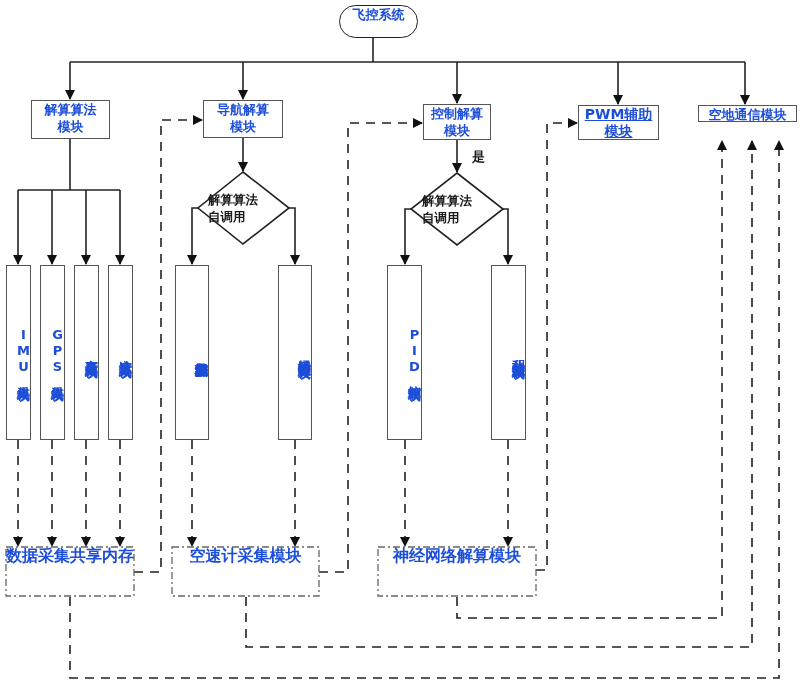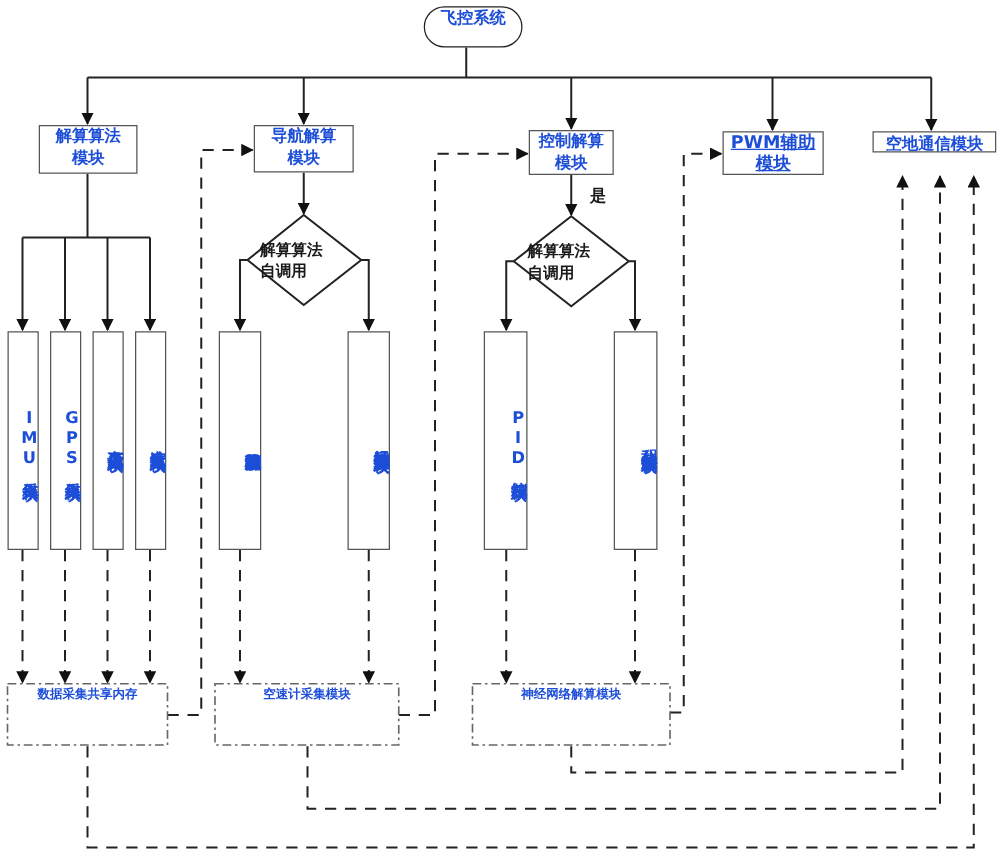--- a/index.html
+++ b/index.html
@@ -9,21 +9,21 @@
   .node { position: absolute; box-sizing: border-box; display: flex; align-items: flex-start;
           justify-content: center; text-align: center; font-weight: bold; font-size: 13px;
           line-height: 17px; color: #1d4ed8; }
   .box { border: 1.5px solid #555; background: #fff; }
   .terminal { border: 1.5px solid #222; border-radius: 20px; background: #fff; font-size: 13px; }
   .vbox { border: 1.5px solid #555; background: #fff; writing-mode: vertical-rl;
           text-orientation: upright; font-size: 13px; letter-spacing: 1px; line-height: 14px; }
   .vbox span { display: block; }
   .diamond-label { position: absolute; text-align: left; font-weight: bold; font-size: 12.5px;
                    line-height: 17px; color: #1a1a1a; }
-  .mem { border: none; background: transparent; font-size: 10px; }
+  .mem { border: none; background: transparent; font-size: 16px; }
   .yes-label { position: absolute; font-weight: bold; font-size: 13px; color: #1a1a1a; }
 </style>
 </head>
 <body>
 
 <svg id="diagram" width="800" height="686" viewBox="0 0 800 686" xmlns="http://www.w3.org/2000/svg">
   <defs>
     <marker id="arr" markerWidth="10" markerHeight="10" refX="9" refY="5" orient="auto" markerUnits="userSpaceOnUse">
       <path d="M0,0 L10,5 L0,10 Z" fill="#111"></path>
     </marker>

